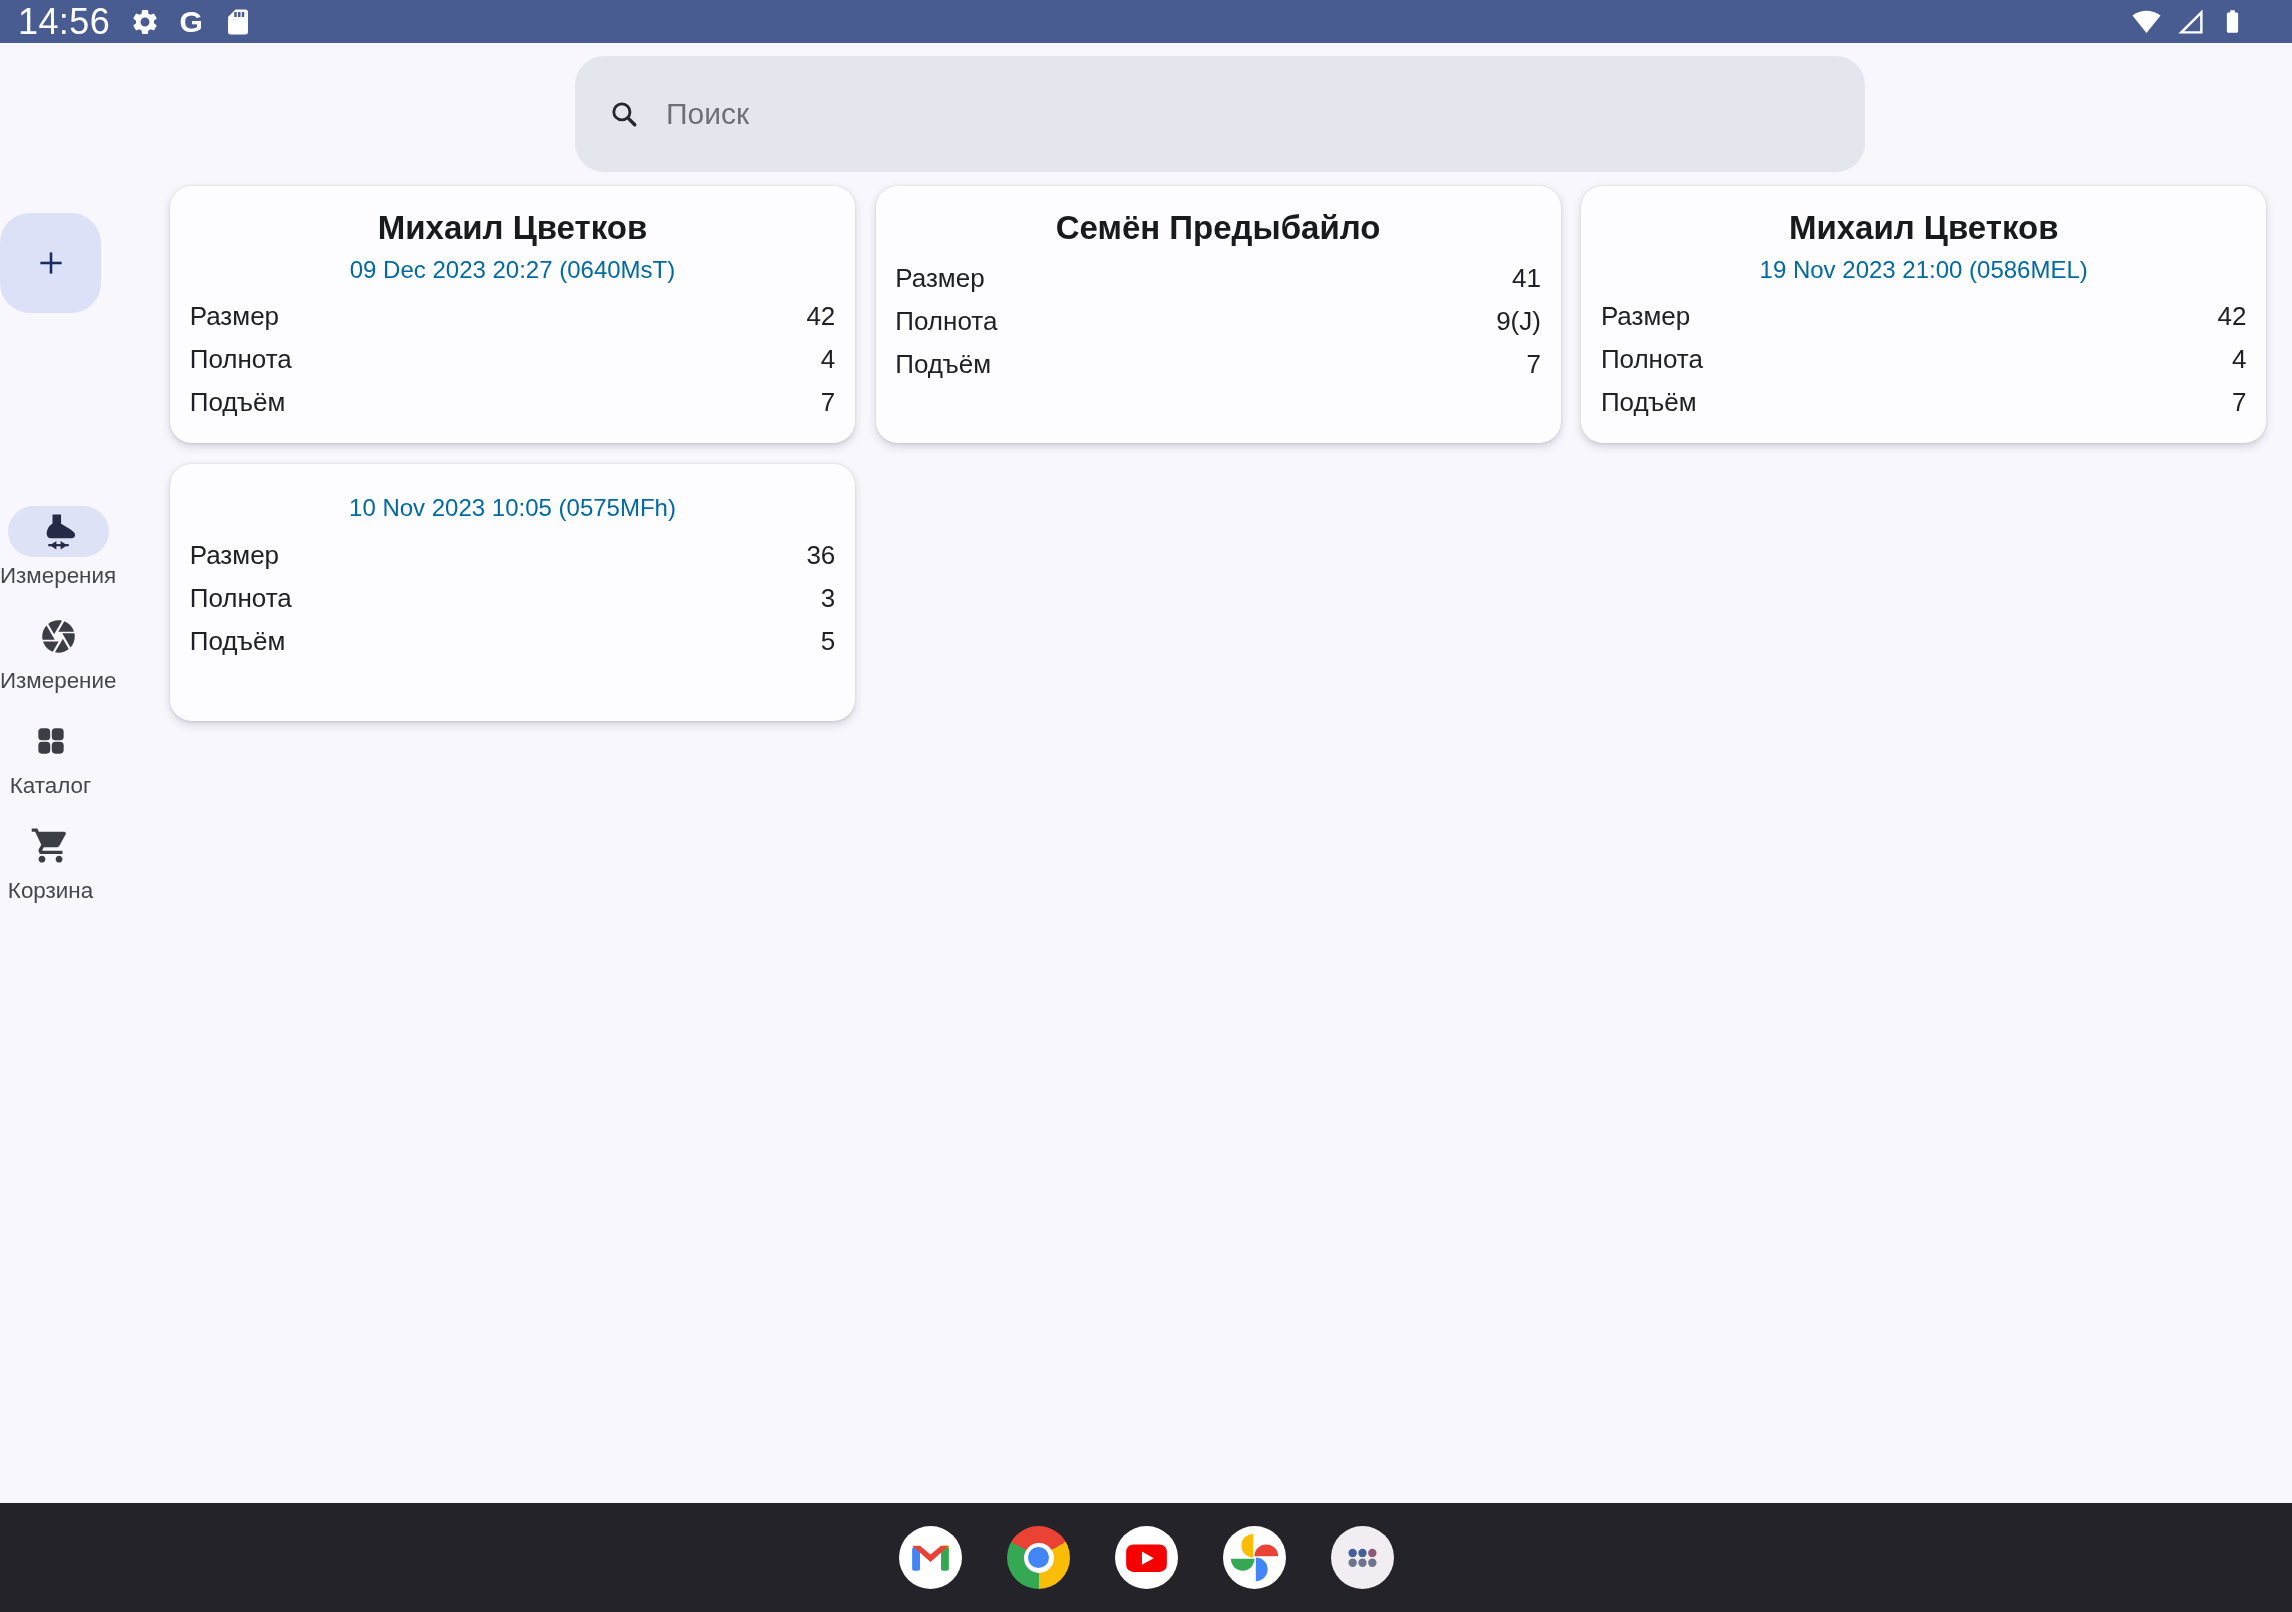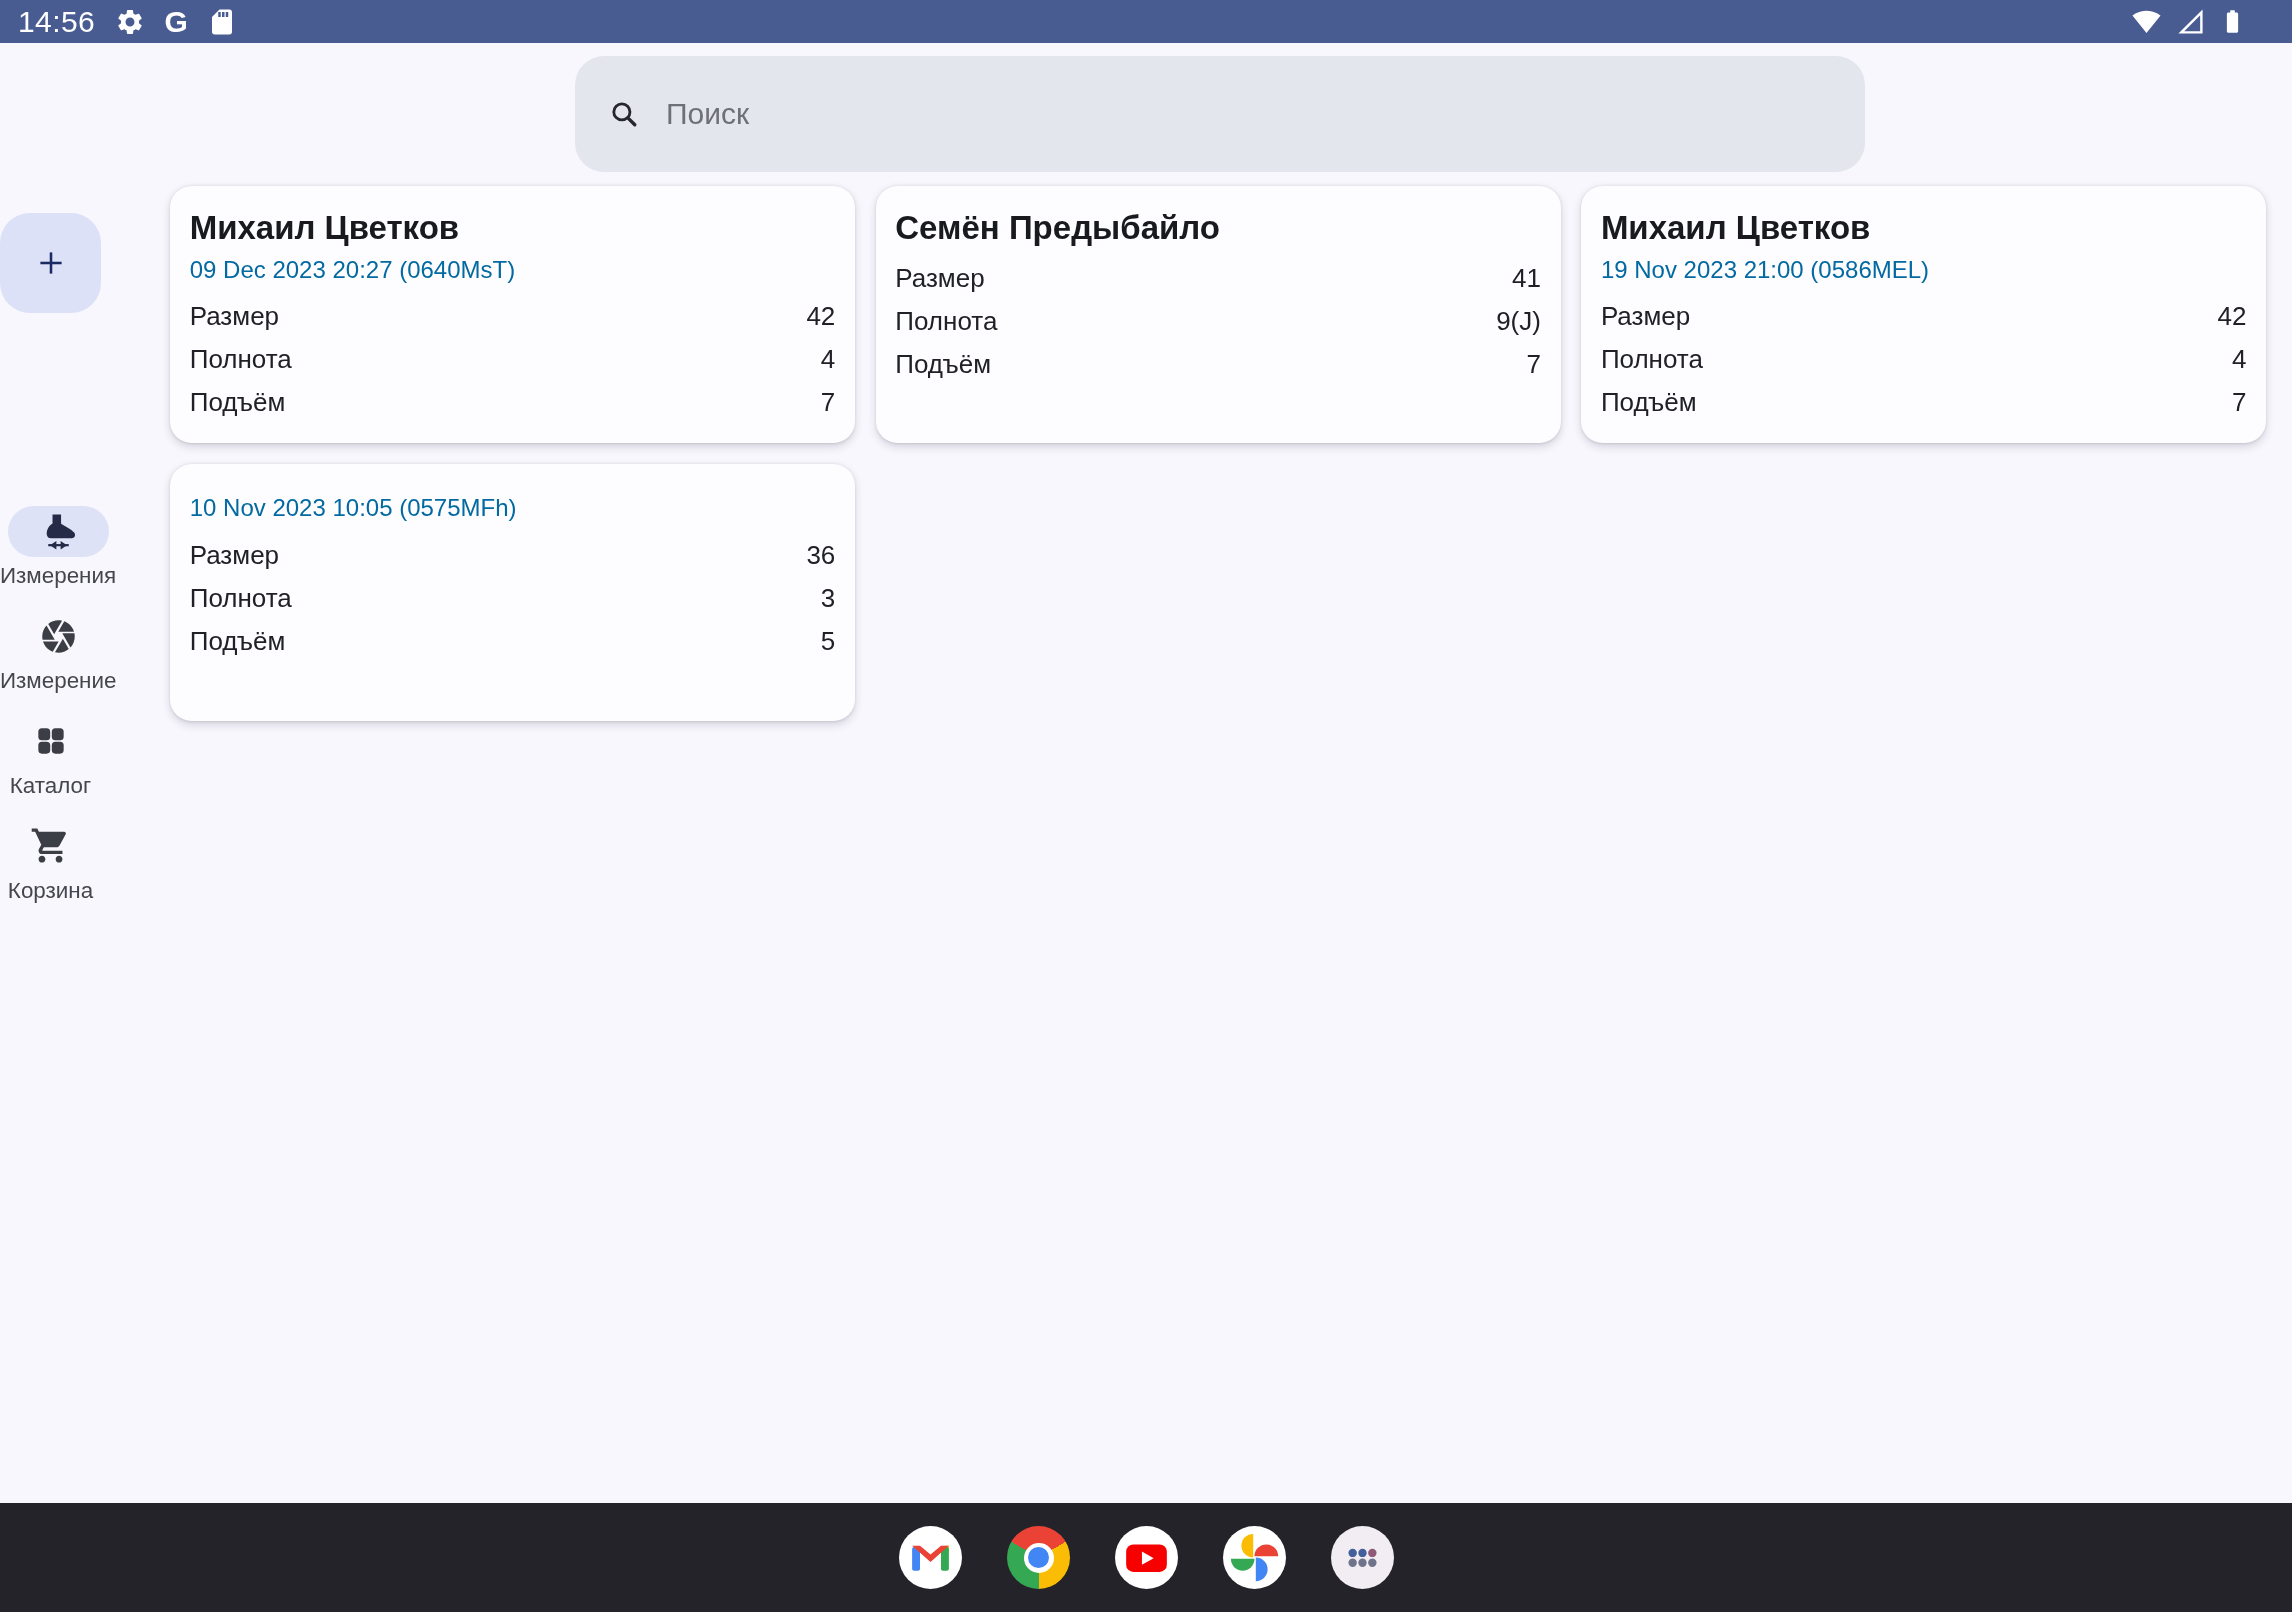--- a/index.html
+++ b/index.html
@@ -14,21 +14,21 @@
   
   .status-bar {
     position:absolute; top:0; left:0; width:2293px; height:43px;
     background:#495c92; color:#fff;
     display:flex; align-items:center; justify-content:space-between;
     padding:0 47px 0 18px;
   }
   .sb-left, .sb-right { display:flex; align-items:center; }
   .sb-left { gap:19.7px; }
   .sb-right { gap:14.3px; }
-  .sb-time { font-size:30px; letter-spacing:0.4px; }
+  .sb-time { font-size:36px; letter-spacing:0.4px; }
   .sb-g { font-size:30px; font-weight:bold; color:#fff; line-height:1; }
   .sb-ic { display:flex; align-items:center; }
 
   
   .search-bar {
     position:absolute; left:575px; top:56px; width:1290px; height:116px;
     background:#e4e6ed; border-radius:29px;
     display:flex; align-items:center; gap:25px; padding:0 32px;
   }
   .search-input {
@@ -61,21 +61,21 @@
 
   
   .cards {
     position:absolute; left:170px; top:186px;
     display:grid; grid-template-columns:repeat(3,685px);
     grid-auto-rows:257px; gap:20.6px 20.6px;
   }
   .card {
     background:#fdfdff; border-radius:21.5px;
     box-shadow:0 3.6px 9px rgba(40,40,70,.16), 0 0.9px 2.7px rgba(0,0,0,.10);
-    padding:21.5px 19.7px 0 19.7px; cursor:pointer;
+    padding:21.5px 19.7px 0 19.7px; cursor:pointer;text-align:center;
   }
   .card-name { font-size:33px; font-weight:bold; color:#191a1e; line-height:39px; }
   .card-date { font-size:24px; color:#0369a1; margin-top:8px; line-height:30px; }
   .card-rows { margin-top:10.7px; }
   .spec-row {
     display:flex; justify-content:space-between; align-items:baseline;
     font-size:26px; color:#202126; line-height:43px;
   }
 
   

